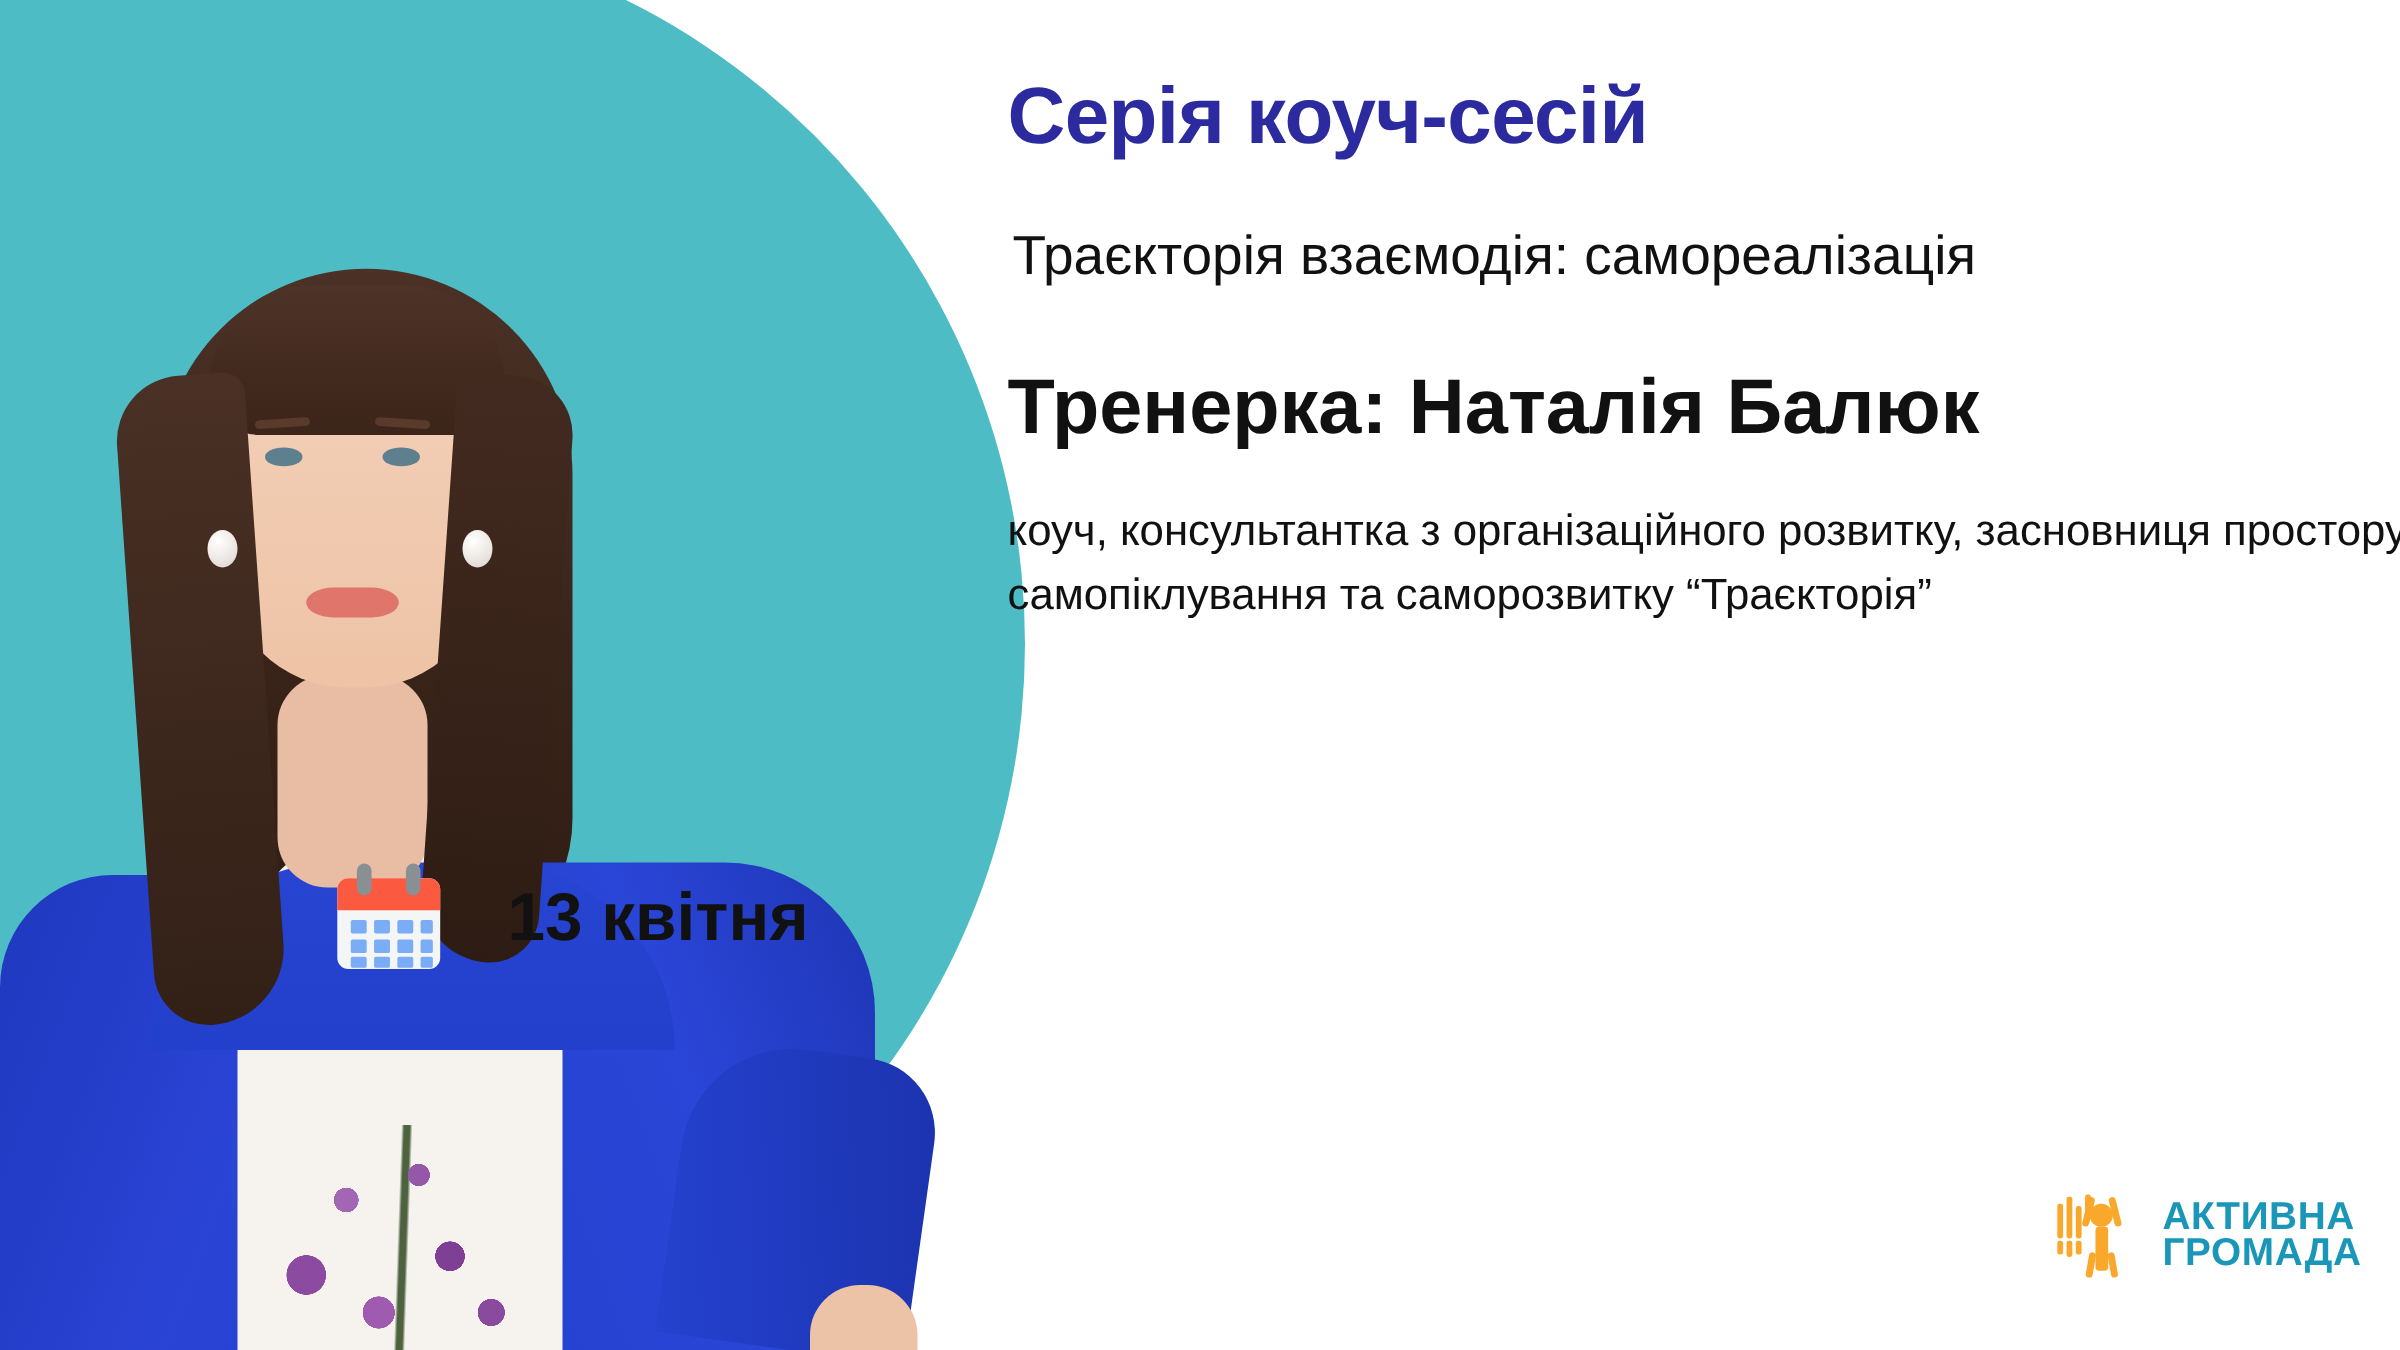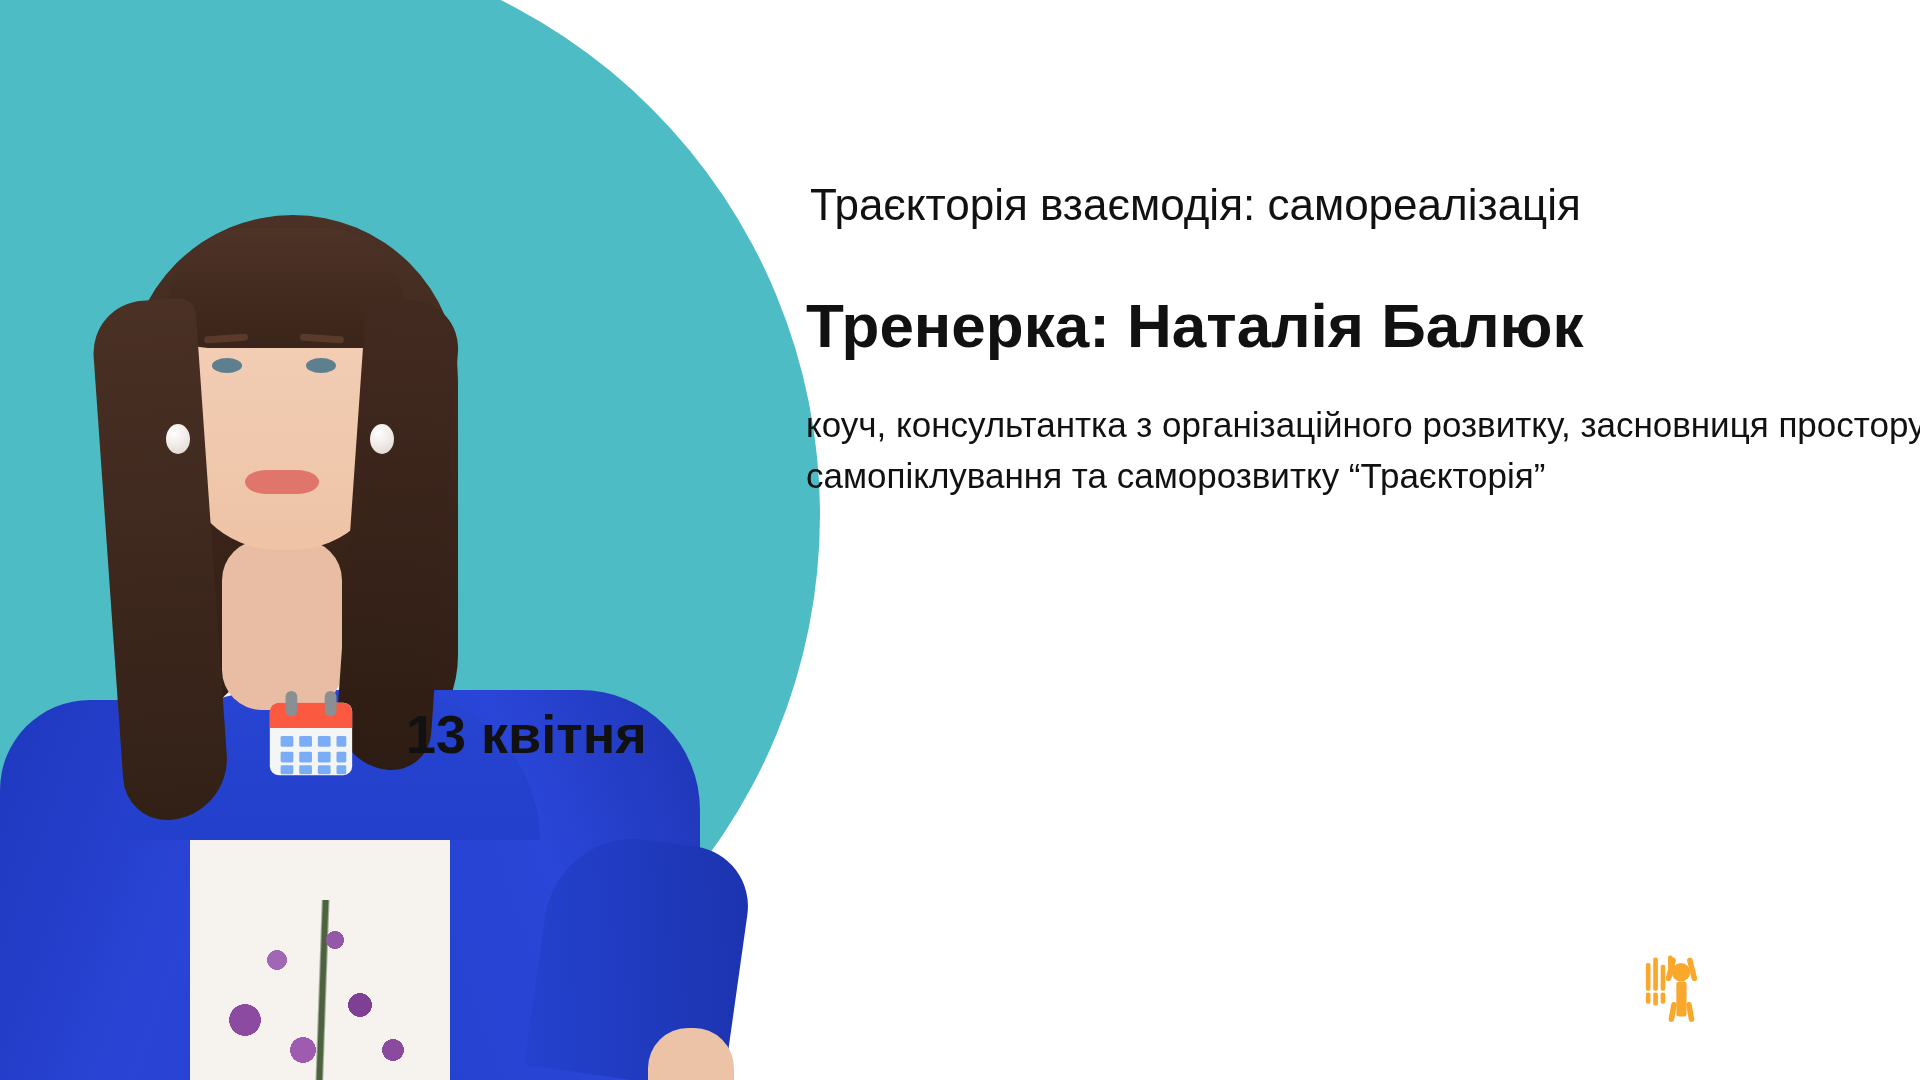--- a/index.html
+++ b/index.html
@@ -330,20 +330,21 @@
     <div class="p-brow left"></div>
     <div class="p-brow right"></div>
     <div class="p-eye left"></div>
     <div class="p-eye right"></div>
     <div class="p-lips"></div>
     <div class="p-earring left"></div>
     <div class="p-earring right"></div>
   </div>
 
   <div class="content">
+    <div class="title">Серія коуч-сесій</div>
 
     <div class="subtitle">Траєкторія взаємодія: самореалізація</div>
 
     <div class="trainer">Тренерка: Наталія Балюк</div>
 
     <div class="bio">коуч, консультантка з організаційного розвитку, засновниця простору самопіклування та саморозвитку “Траєкторія”</div>
   </div>
 
   <div class="meta-row date">
     <div class="icon-box">
@@ -385,15 +386,19 @@
           <rect x="18" y="46" width="5" height="12" rx="2"></rect>
           <circle cx="40" cy="24" r="10"></circle>
           <rect x="35" y="34" width="11" height="38" rx="3"></rect>
           <rect x="26" y="8" width="6" height="26" rx="3" transform="rotate(14 29 21)"></rect>
           <rect x="49" y="8" width="6" height="26" rx="3" transform="rotate(-14 52 21)"></rect>
           <rect x="28" y="56" width="6" height="22" rx="3" transform="rotate(10 31 67)"></rect>
           <rect x="47" y="56" width="6" height="22" rx="3" transform="rotate(-10 50 67)"></rect>
         </g>
       </svg>
     </div>
+    <div class="logo-words">
+      <span class="logo-line">АКТИВНА</span>
+      <span class="logo-line">ГРОМАДА</span>
+    </div>
   </div>
 
 </div>
 
 </body></html>

